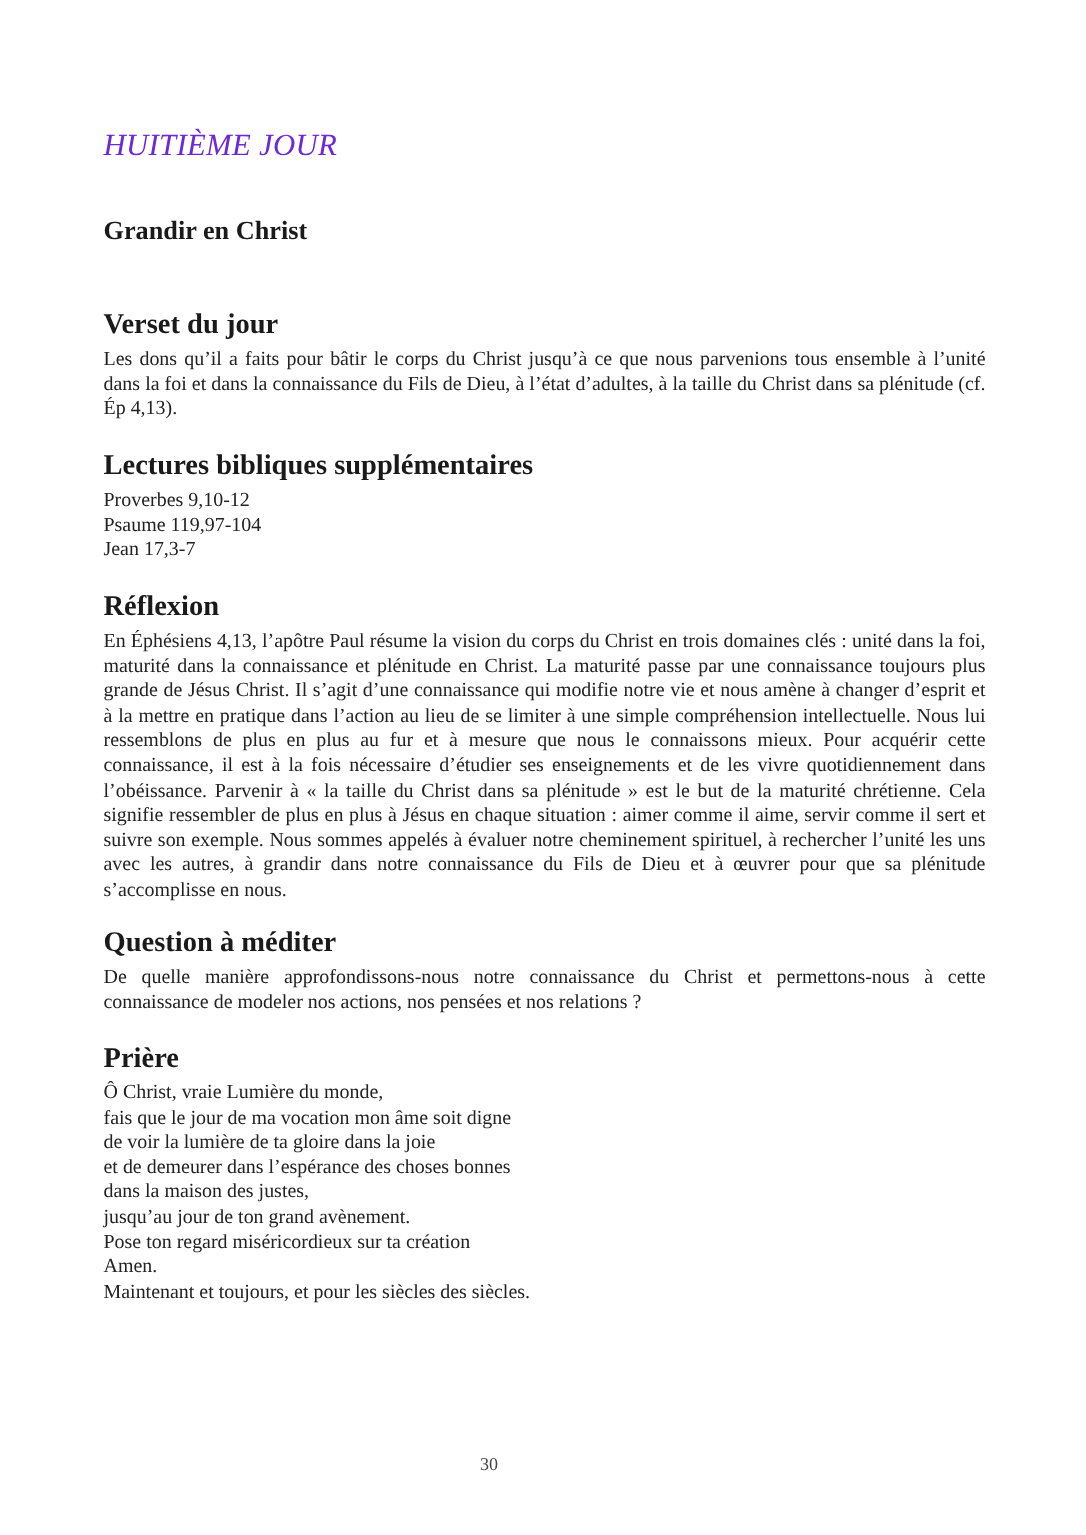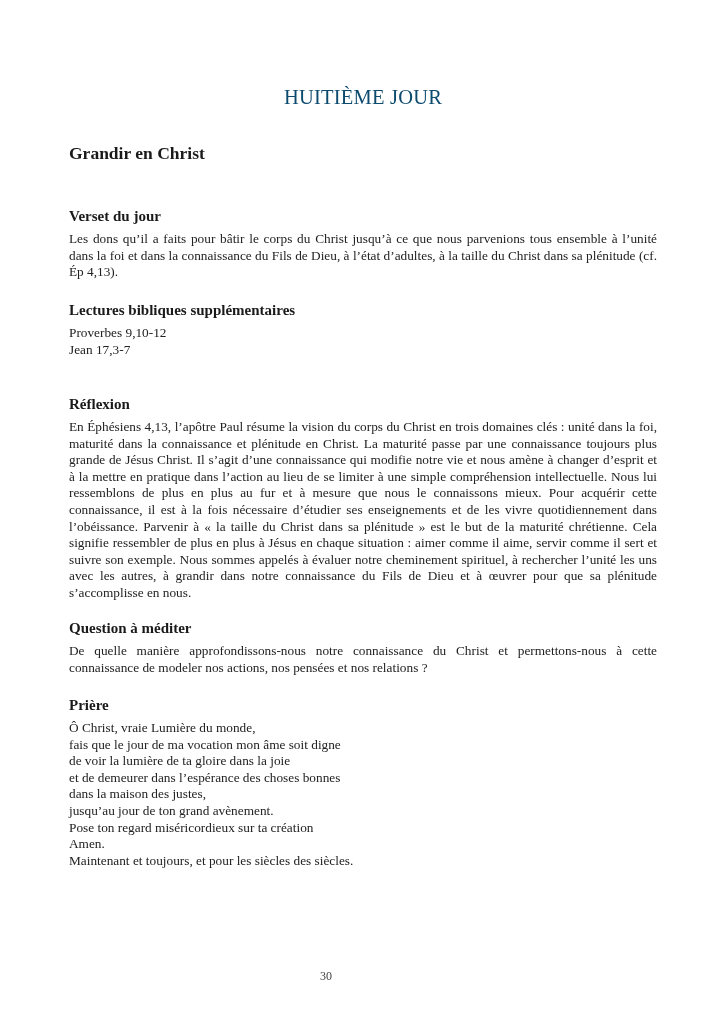--- a/index.html
+++ b/index.html
@@ -19,42 +19,42 @@
       position: absolute;
       left: 69px;
       top: 0;
       width: 588px;
     }
     .title {
       position: absolute;
       left: 0;
       top: 86px;
       width: 588px;
-      text-align: center;
       font-size: 20.5px;
       letter-spacing: 0.2px;
-      color: #0c4a6e;
+      color: #6d28d9;
+      font-style: italic;
     }
     .subtitle {
       position: absolute;
       left: 0;
       top: 143px;
       width: 588px;
       text-align: left;
       font-size: 17.5px;
       font-weight: bold;
       color: #1a1a1a;
     }
     .section {
       position: absolute;
       left: 0;
       width: 588px;
     }
     .heading {
-      font-size: 15px;
+      font-size: 19px;
       font-weight: bold;
       margin: 0 0 6px 0;
       line-height: 17px;
       color: #1a1a1a;
     }
     .para {
       font-size: 13.3px;
       line-height: 16.6px;
       text-align: justify;
       margin: 0;
@@ -87,20 +87,21 @@
   <div class="subtitle">Grandir en Christ</div>
 
   <div class="section" style="top:208px;">
     <div class="heading">Verset du jour</div>
     <p class="para">Les dons qu’il a faits pour bâtir le corps du Christ jusqu’à ce que nous parvenions tous ensemble à l’unité dans la foi et dans la connaissance du Fils de Dieu, à l’état d’adultes, à la taille du Christ dans sa plénitude (cf. Ép 4,13).</p>
   </div>
 
   <div class="section" style="top:302px;">
     <div class="heading">Lectures bibliques supplémentaires</div>
     <p class="line">Proverbes 9,10-12</p>
+    <p class="line">Psaume 119,97-104</p>
     <p class="line">Jean 17,3-7</p>
   </div>
 
   <div class="section" style="top:396px;">
     <div class="heading">Réflexion</div>
     <p class="para">En Éphésiens 4,13, l’apôtre Paul résume la vision du corps du Christ en trois domaines clés : unité dans la foi, maturité dans la connaissance et plénitude en Christ. La maturité passe par une connaissance toujours plus grande de Jésus Christ. Il s’agit d’une connaissance qui modifie notre vie et nous amène à changer d’esprit et à la mettre en pratique dans l’action au lieu de se limiter à une simple compréhension intellectuelle. Nous lui ressemblons de plus en plus au fur et à mesure que nous le connaissons mieux. Pour acquérir cette connaissance, il est à la fois nécessaire d’étudier ses enseignements et de les vivre quotidiennement dans l’obéissance. Parvenir à « la taille du Christ dans sa plénitude » est le but de la maturité chrétienne. Cela signifie ressembler de plus en plus à Jésus en chaque situation : aimer comme il aime, servir comme il sert et suivre son exemple. Nous sommes appelés à évaluer notre cheminement spirituel, à rechercher l’unité les uns avec les autres, à grandir dans notre connaissance du Fils de Dieu et à œuvrer pour que sa plénitude s’accomplisse en nous.</p>
   </div>
 
   <div class="section" style="top:620px;">
     <div class="heading">Question à méditer</div>

